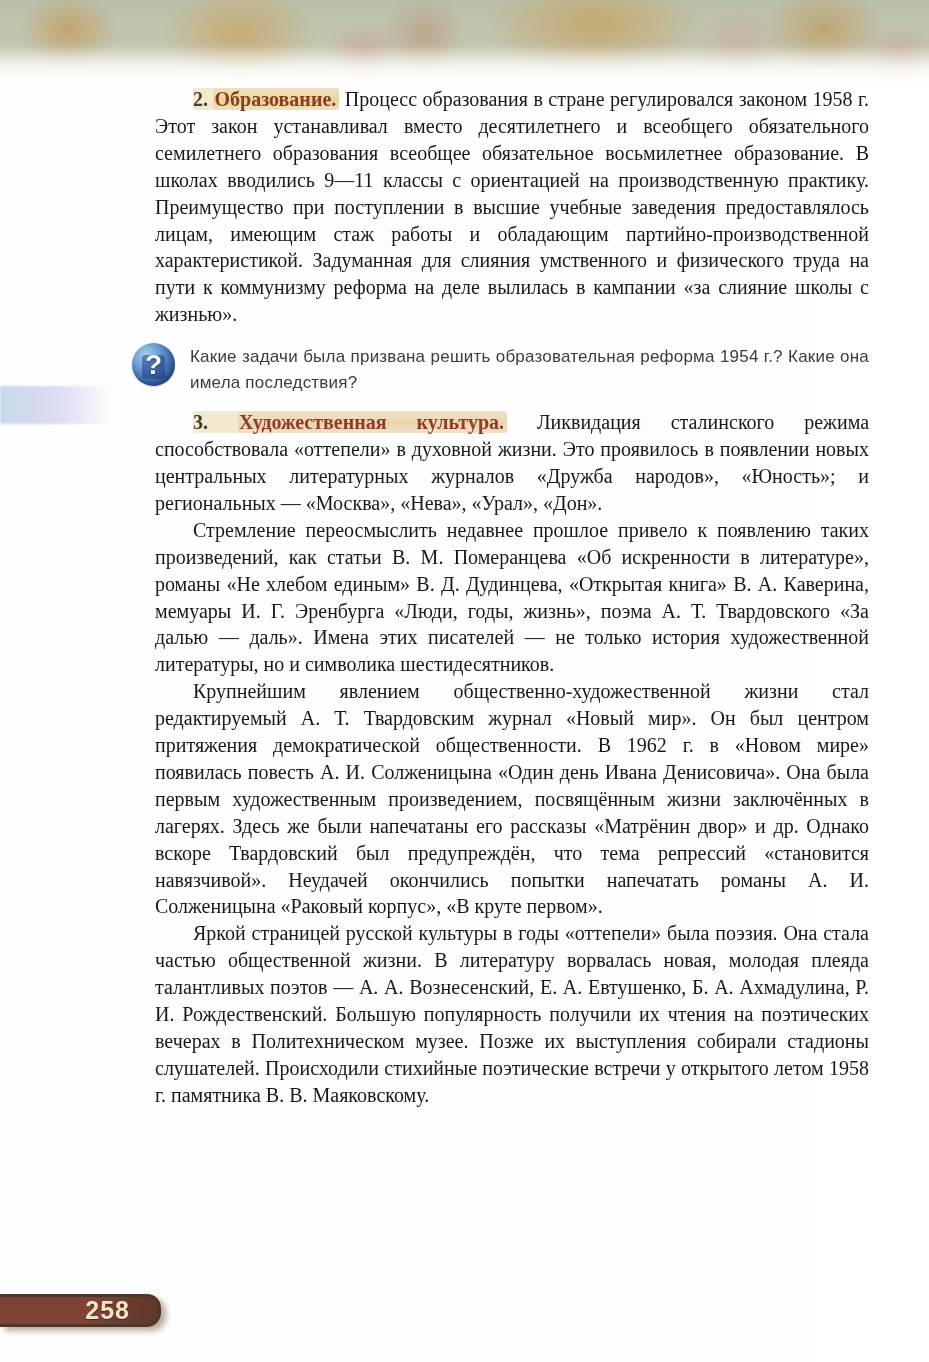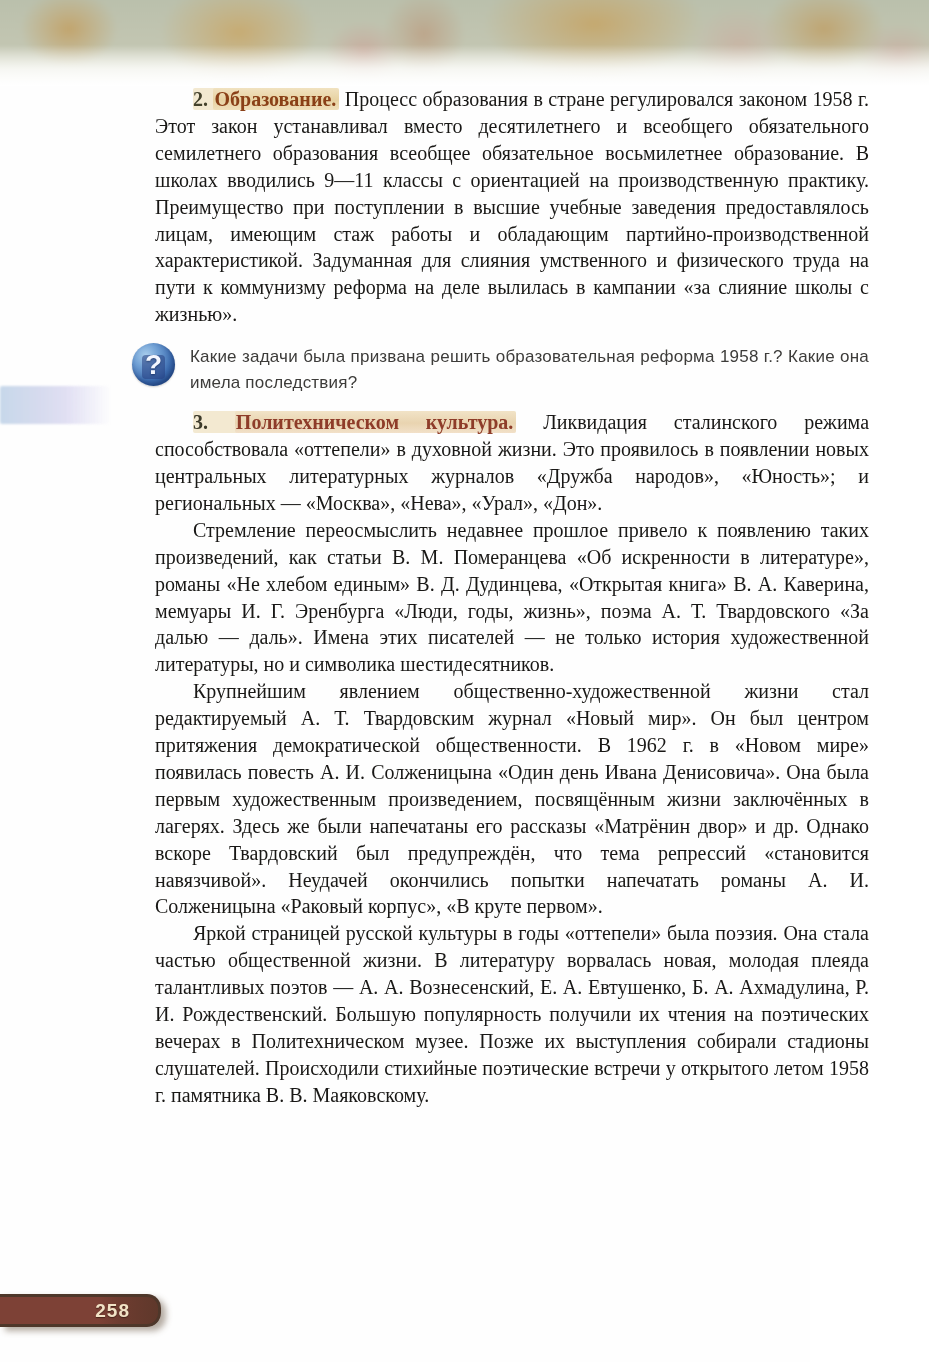--- a/index.html
+++ b/index.html
@@ -86,21 +86,21 @@
   .page-badge {
     position: absolute; left: 0; top: 1294px; width: 158px; height: 27px;
     background: linear-gradient(to right, #7d4136 0%, #7d4136 62%, #6e3c30 75%, #5f382b 100%);
     border: 3px solid #4e372a; border-left: none;
     border-radius: 0 14px 14px 0;
     box-shadow: 5px 4px 6px rgba(90,70,50,.45);
     display: flex; align-items: center; justify-content: flex-end;
   }
   .page-badge .num {
     font-family: "Liberation Sans", sans-serif; font-weight: bold;
-    font-size: 19px; color: #f2e3c6; letter-spacing: 1px;
+    font-size: 25px; color: #f2e3c6; letter-spacing: 1px;
     padding-right: 28px; text-shadow: 0 1px 1px rgba(40,20,10,.6);
   }
 </style>
 </head>
 <body>
 
 <div class="page">
 
   <div class="top-band">
     <div class="band-art"></div>
@@ -111,24 +111,24 @@
 
   <div class="content">
 
     <p class="head2"><span class="head-wrap"><span class="sec-num">2.</span> <span class="sec-head">Образование.</span></span> <span>Процесс образования в стране регулировался законом 1958 г. Этот закон устанавливал вместо десятилетнего и всеобщего обязательного семилетнего образования всеобщее обязательное восьмилетнее образование. В школах вводились 9—11 классы с ориентацией на производственную практику. Преимущество при поступлении в высшие учебные заведения предоставлялось лицам, имеющим стаж работы и обладающим партийно-производственной характеристикой. Задуманная для слияния умственного и физического труда на пути к коммунизму реформа на деле вылилась в кампании «за слияние школы с жизнью».</span></p>
 
     <div class="question">
       <div class="q-icon">
         <span class="q-sq"></span>
         <span class="q-mark">?</span>
       </div>
-      <div class="q-text">Какие задачи была призвана решить образовательная реформа 1958 г.? Какие она имела последствия?</div>
+      <div class="q-text">Какие задачи была призвана решить образовательная реформа 1954 г.? Какие она имела последствия?</div>
     </div>
 
-    <p class="head3"><span class="head-wrap"><span class="sec-num">3.</span> <span class="sec-head">Политехническом культура.</span></span> <span>Ликвидация сталинского режима способствовала «оттепели» в духовной жизни. Это проявилось в появлении новых центральных литературных журналов «Дружба народов», «Юность»; и региональных — «Москва», «Нева», «Урал», «Дон».</span></p>
+    <p class="head3"><span class="head-wrap"><span class="sec-num">3.</span> <span class="sec-head">Художественная культура.</span></span> <span>Ликвидация сталинского режима способствовала «оттепели» в духовной жизни. Это проявилось в появлении новых центральных литературных журналов «Дружба народов», «Юность»; и региональных — «Москва», «Нева», «Урал», «Дон».</span></p>
 
     <p>Стремление переосмыслить недавнее прошлое привело к появлению таких произведений, как статьи В. М. Померанцева «Об искренности в литературе», романы «Не хлебом единым» В. Д. Дудинцева, «Открытая книга» В. А. Каверина, мемуары И. Г. Эренбурга «Люди, годы, жизнь», поэма А. Т. Твардовского «За далью — даль». Имена этих писателей — не только история художественной литературы, но и символика шестидесятников.</p>
     <p>Крупнейшим явлением общественно-художественной жизни стал редактируемый А. Т. Твардовским журнал «Новый мир». Он был центром притяжения демократической общественности. В 1962 г. в «Новом мире» появилась повесть А. И. Солженицына «Один день Ивана Денисовича». Она была первым художественным произведением, посвящённым жизни заключённых в лагерях. Здесь же были напечатаны его рассказы «Матрёнин двор» и др. Однако вскоре Твардовский был предупреждён, что тема репрессий «становится навязчивой». Неудачей окончились попытки напечатать романы А. И. Солженицына «Раковый корпус», «В круте первом».</p>
     <p>Яркой страницей русской культуры в годы «оттепели» была поэзия. Она стала частью общественной жизни. В литературу ворвалась новая, молодая плеяда талантливых поэтов — А. А. Вознесенский, Е. А. Евтушенко, Б. А. Ахмадулина, Р. И. Рождественский. Большую популярность получили их чтения на поэтических вечерах в Политехническом музее. Позже их выступления собирали стадионы слушателей. Происходили стихийные поэтические встречи у открытого летом 1958 г. памятника В. В. Маяковскому.</p>
 
   </div>
 
   <div class="page-badge">
     <span class="num">258</span>
   </div>

